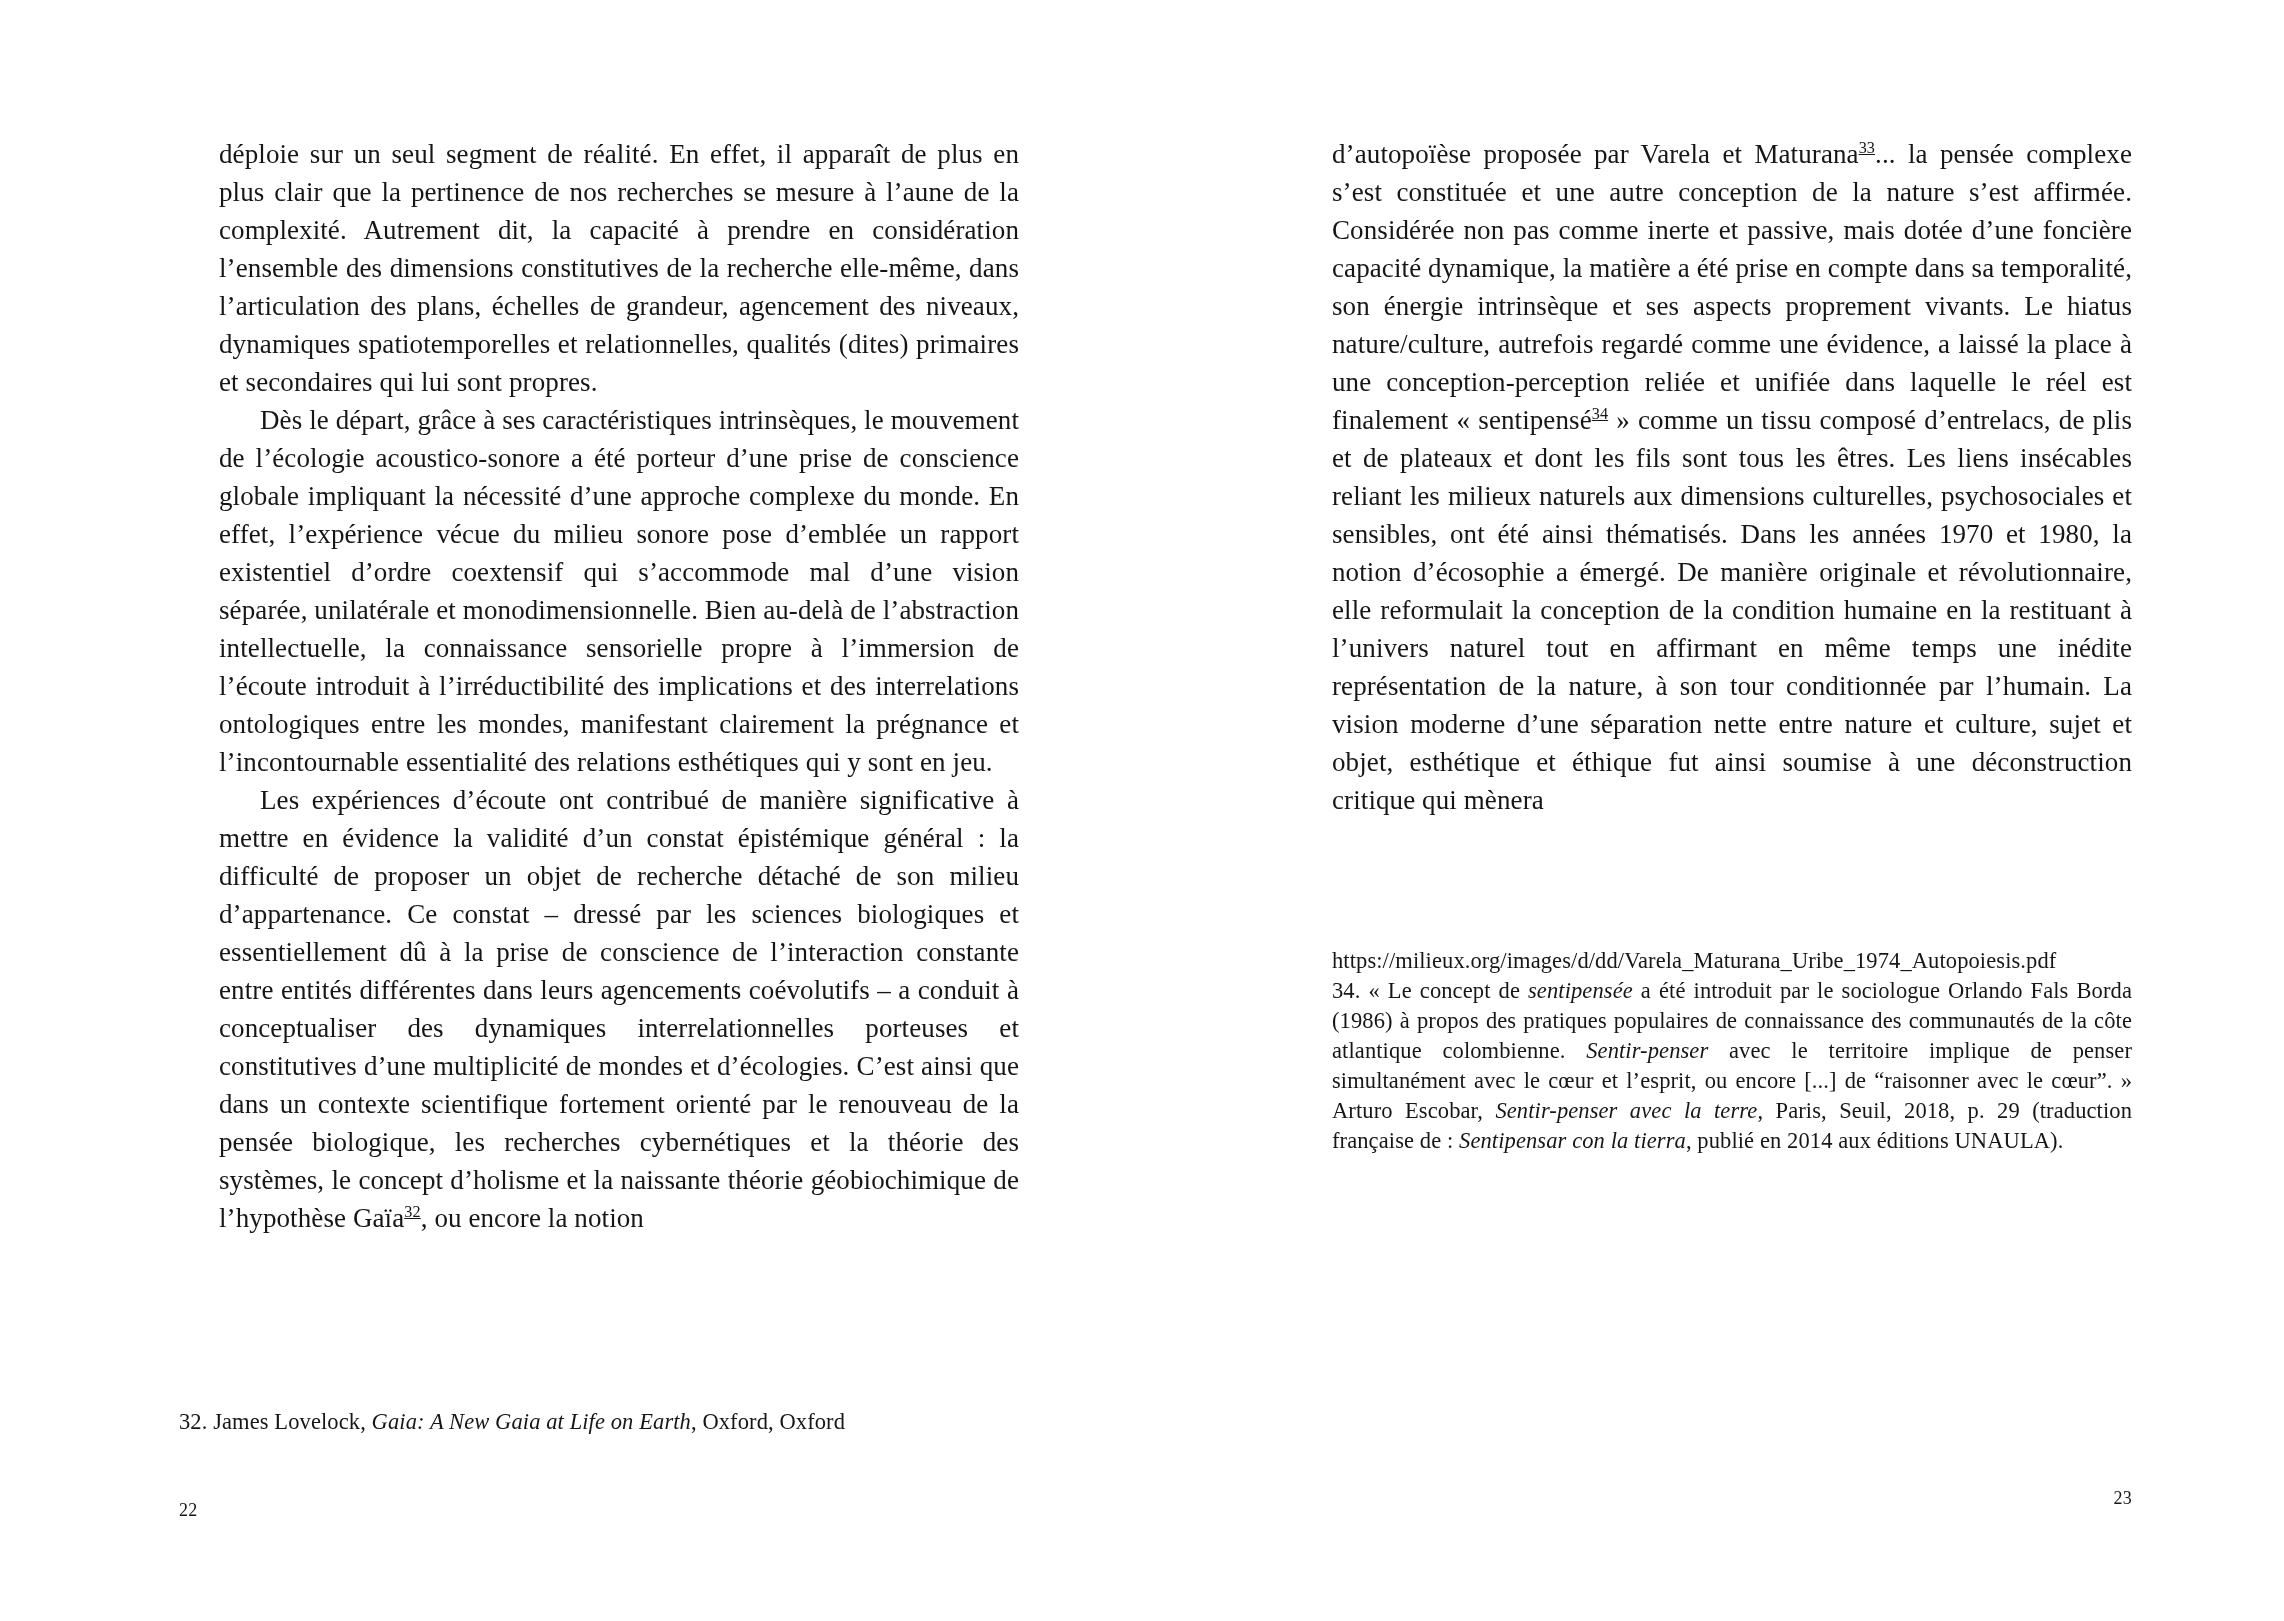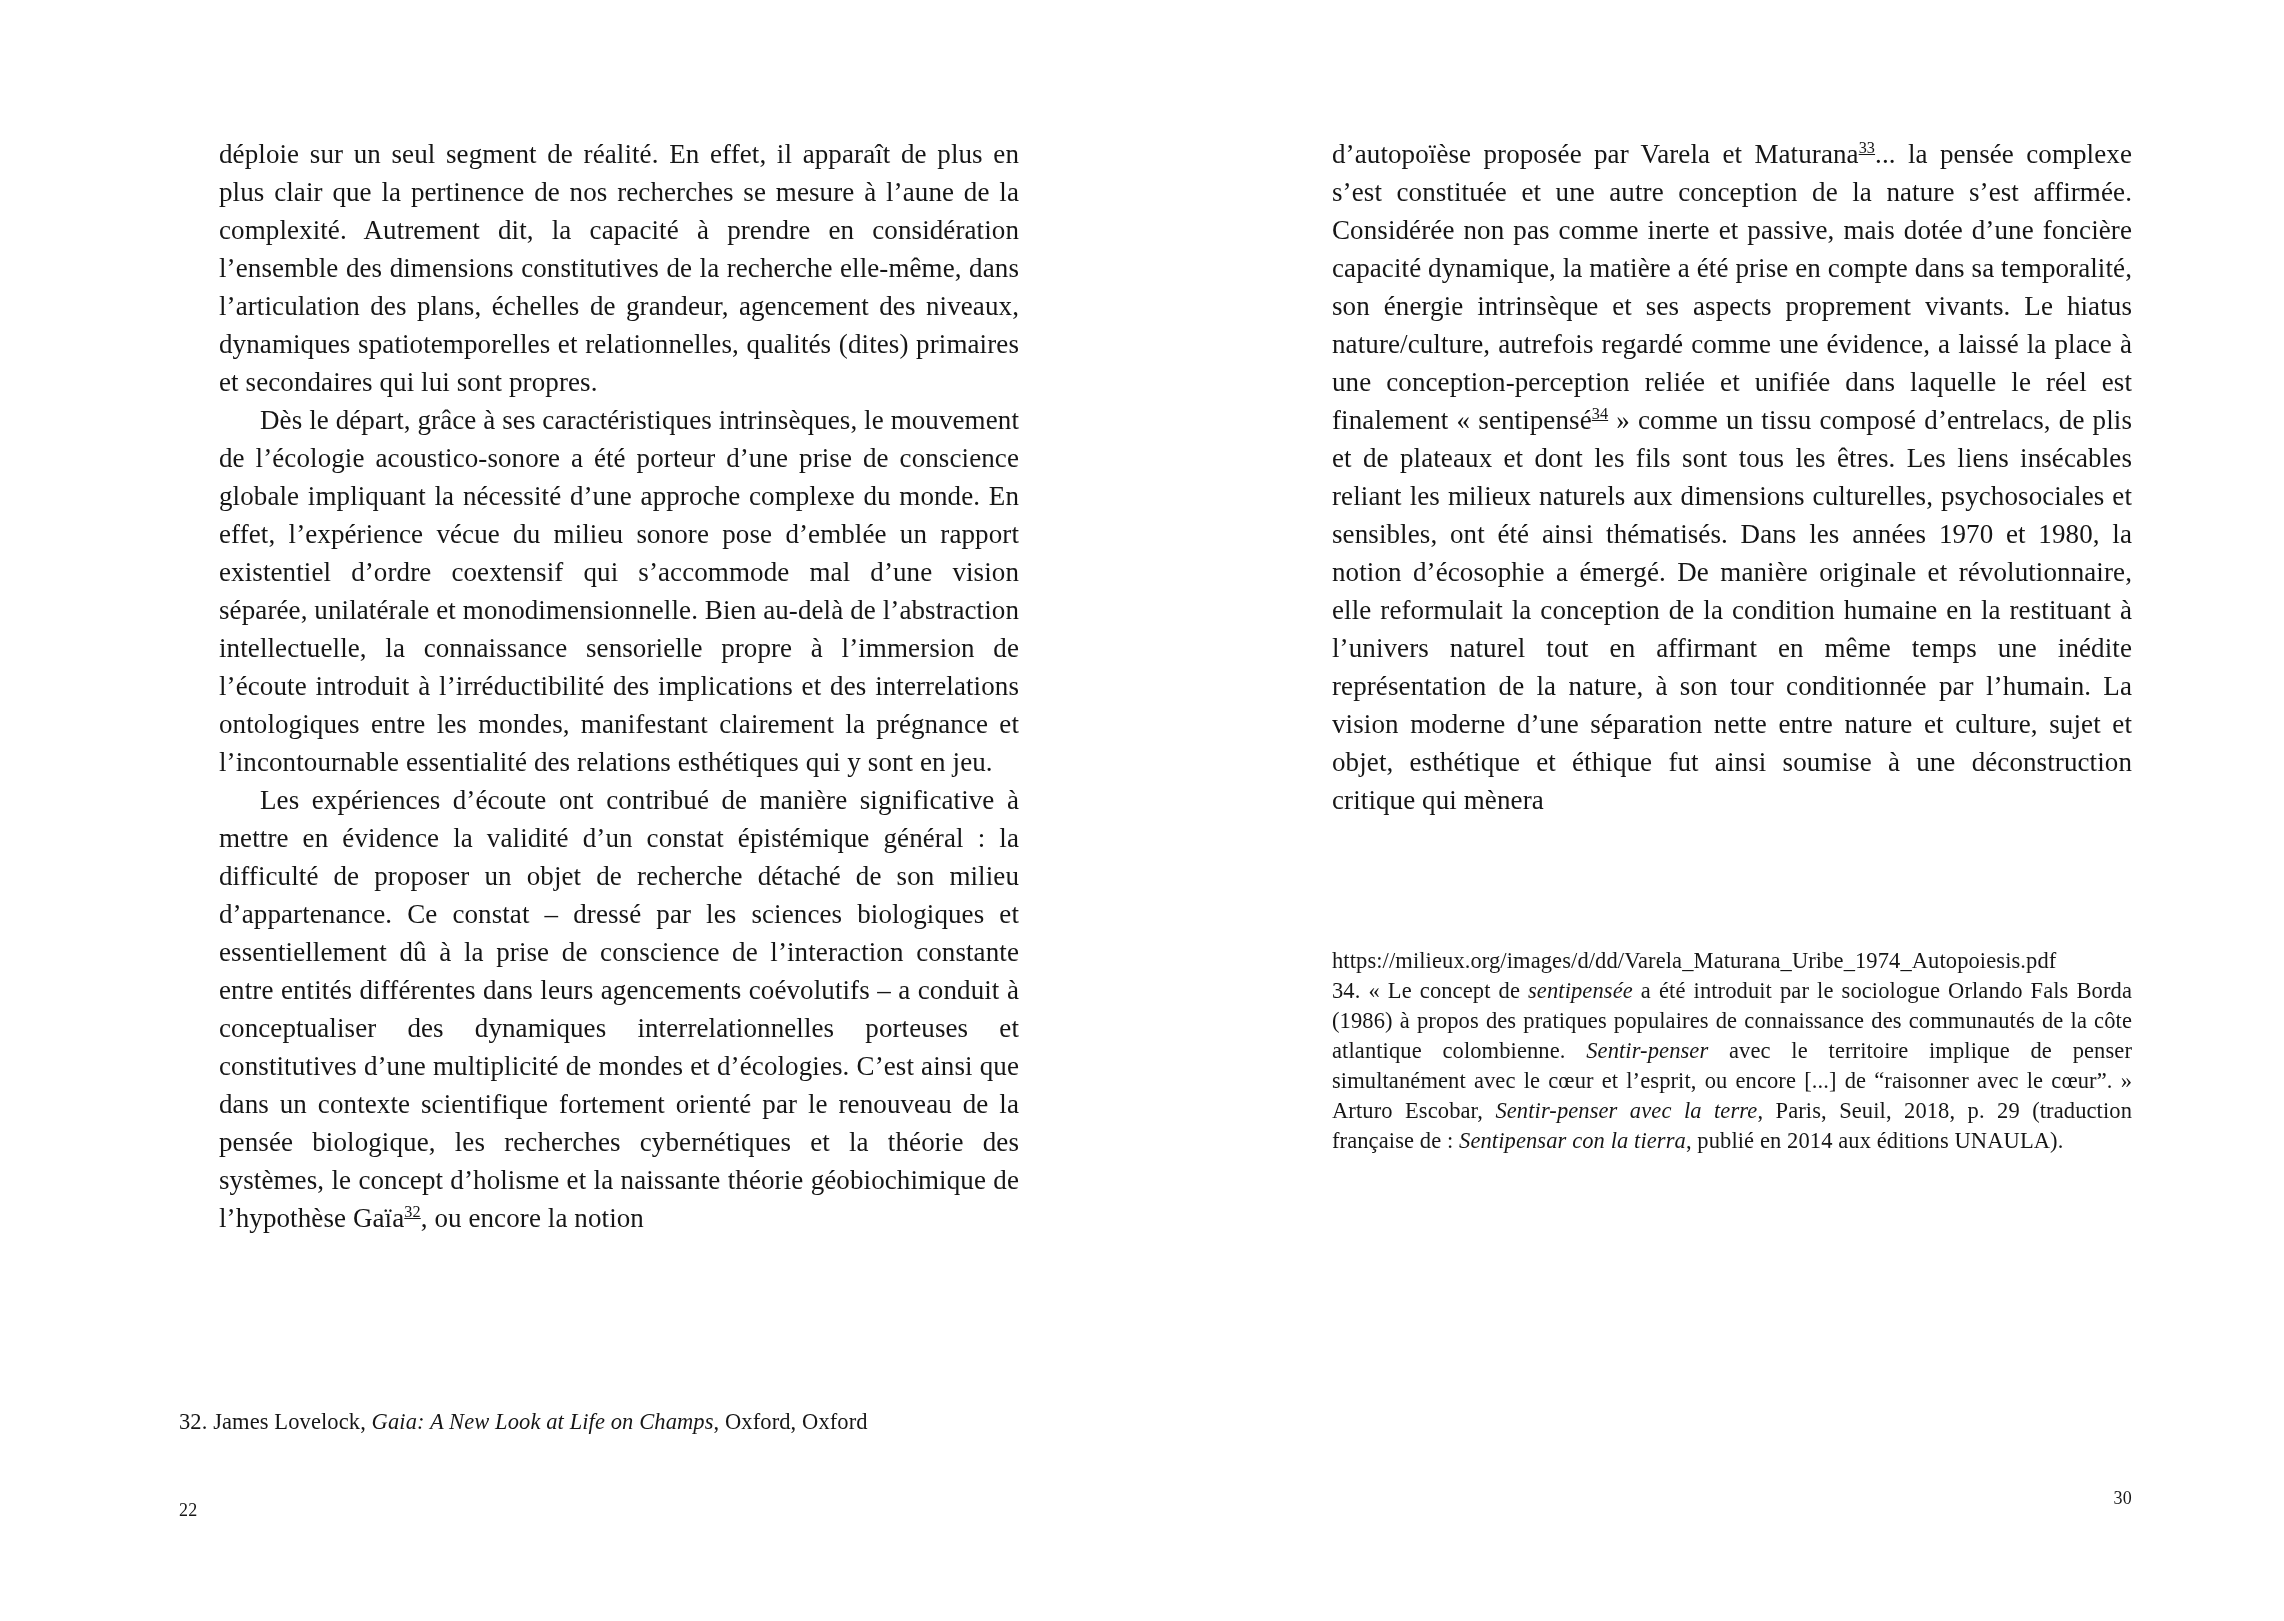--- a/index.html
+++ b/index.html
@@ -65,30 +65,30 @@
 
 <main>
 
   <section class="page left">
     <div class="col body-col body-text">
       <p>déploie sur un seul segment de réalité. En effet, il apparaît de plus en plus clair que la pertinence de nos recherches se mesure à l’aune de la complexité. Autrement dit, la capacité à prendre en considération l’ensemble des dimensions constitutives de la recherche elle-même, dans l’articulation des plans, échelles de grandeur, agencement des niveaux, dynamiques spatiotemporelles et relationnelles, qualités (dites) primaires et secondaires qui lui sont propres.</p>
       <p class="indent">Dès le départ, grâce à ses caractéristiques intrinsèques, le mouvement de l’écologie acoustico-sonore a été porteur d’une prise de conscience globale impliquant la nécessité d’une approche complexe du monde. En effet, l’expérience vécue du milieu sonore pose d’emblée un rapport existentiel d’ordre coextensif qui s’accommode mal d’une vision séparée, unilatérale et monodimensionnelle. Bien au-delà de l’abstraction intellectuelle, la connaissance sensorielle propre à l’immersion de l’écoute introduit à l’irréductibilité des implications et des interrelations ontologiques entre les mondes, manifestant clairement la prégnance et l’incontournable essentialité des relations esthétiques qui y sont en jeu.</p>
       <p class="indent">Les expériences d’écoute ont contribué de manière significative à mettre en évidence la validité d’un constat épistémique général : la difficulté de proposer un objet de recherche détaché de son milieu d’appartenance. Ce constat – dressé par les sciences biologiques et essentiellement dû à la prise de conscience de l’interaction constante entre entités différentes dans leurs agencements coévolutifs – a conduit à conceptualiser des dynamiques interrelationnelles porteuses et constitutives d’une multiplicité de mondes et d’écologies. C’est ainsi que dans un contexte scientifique fortement orienté par le renouveau de la pensée biologique, les recherches cybernétiques et la théorie des systèmes, le concept d’holisme et la naissante théorie géobiochimique de l’hypothèse Gaïa<sup>32</sup>, ou encore la notion</p>
     </div>
     <div class="col fn-col footnotes">
-      <p>32. James Lovelock, <i>Gaia: A New Look at Life on Champs</i>, Oxford, Oxford</p>
+      <p>32. James Lovelock, <i>Gaia: A New Gaia at Life on Earth</i>, Oxford, Oxford</p>
     </div>
     <div class="pagenum">22</div>
   </section>
 
   <section class="page right">
     <div class="col body-col body-text">
       <p>d’autopoïèse proposée par Varela et Maturana<sup>33</sup>... la pensée complexe s’est constituée et une autre conception de la nature s’est affirmée. Considérée non pas comme inerte et passive, mais dotée d’une foncière capacité dynamique, la matière a été prise en compte dans sa temporalité, son énergie intrinsèque et ses aspects proprement vivants. Le hiatus nature/culture, autrefois regardé comme une évidence, a laissé la place à une conception-perception reliée et unifiée dans laquelle le réel est finalement « sentipensé<sup>34</sup> » comme un tissu composé d’entrelacs, de plis et de plateaux et dont les fils sont tous les êtres. Les liens insécables reliant les milieux naturels aux dimensions culturelles, psychosociales et sensibles, ont été ainsi thématisés. Dans les années 1970 et 1980, la notion d’écosophie a émergé. De manière originale et révolutionnaire, elle reformulait la conception de la condition humaine en la restituant à l’univers naturel tout en affirmant en même temps une inédite représentation de la nature, à son tour conditionnée par l’humain. La vision moderne d’une séparation nette entre nature et culture, sujet et objet, esthétique et éthique fut ainsi soumise à une déconstruction critique qui mènera</p>
     </div>
     <div class="col fn-col footnotes">
       <p>https://milieux.org/images/d/dd/Varela_Maturana_Uribe_1974_Autopoiesis.pdf</p>
       <p>34. « Le concept de <i>sentipensée</i> a été introduit par le sociologue Orlando Fals Borda (1986) à propos des pratiques populaires de connaissance des communautés de la côte atlantique colombienne. <i>Sentir-penser</i> avec le territoire implique de penser simultanément avec le cœur et l’esprit, ou encore [...] de “raisonner avec le cœur”. » Arturo Escobar, <i>Sentir-penser avec la terre</i>, Paris, Seuil, 2018, p. 29 (traduction française de : <i>Sentipensar con la tierra</i>, publié en 2014 aux éditions UNAULA).</p>
     </div>
-    <div class="pagenum">30</div>
+    <div class="pagenum">23</div>
   </section>
 
 </main>
 
 
 </body></html>

